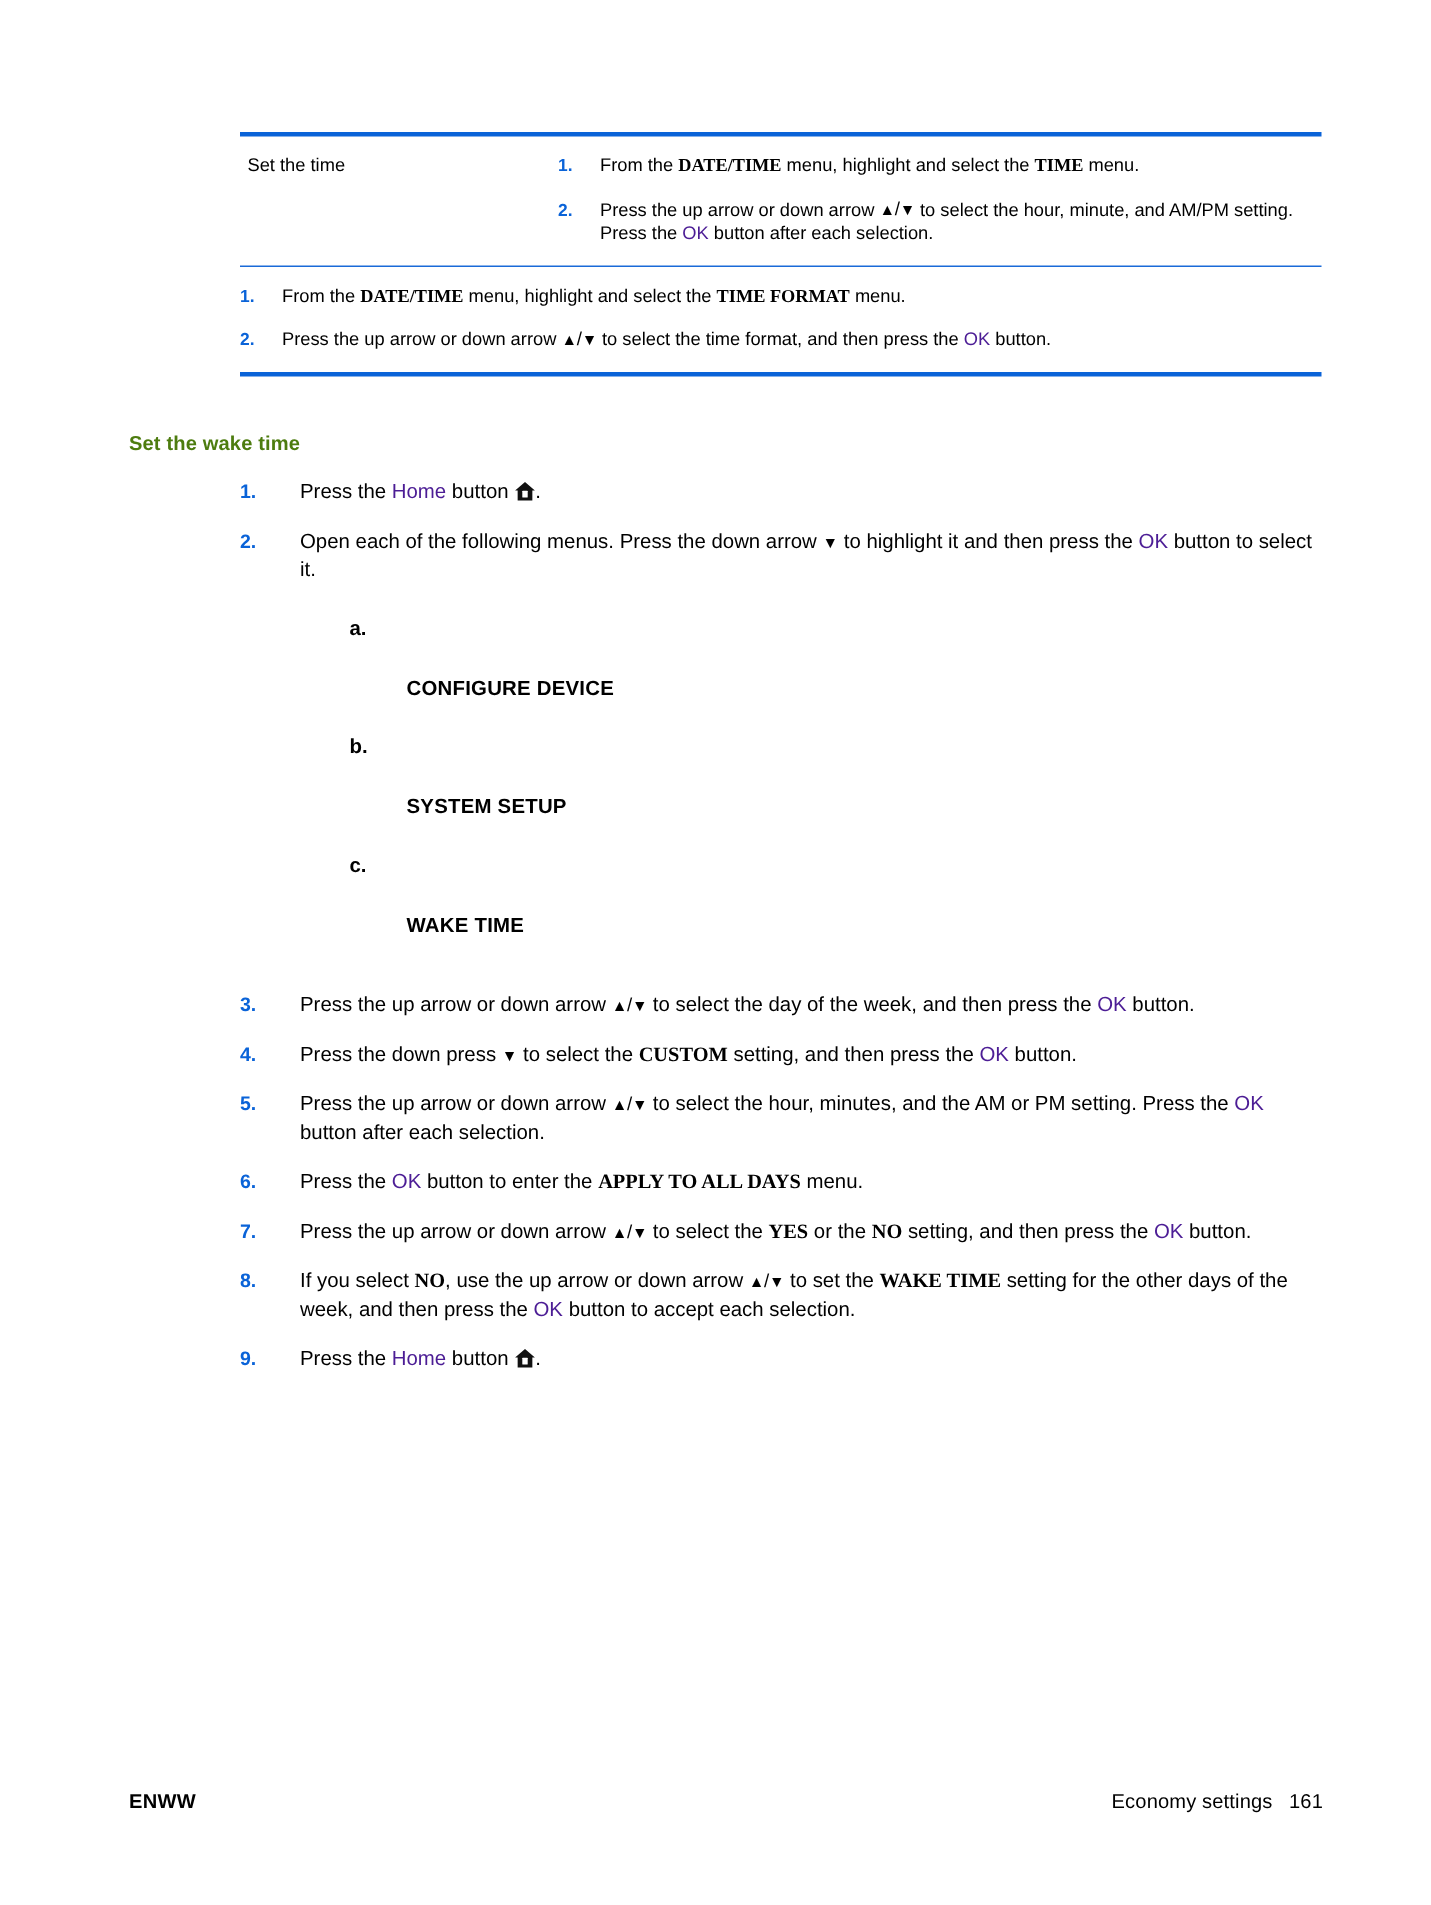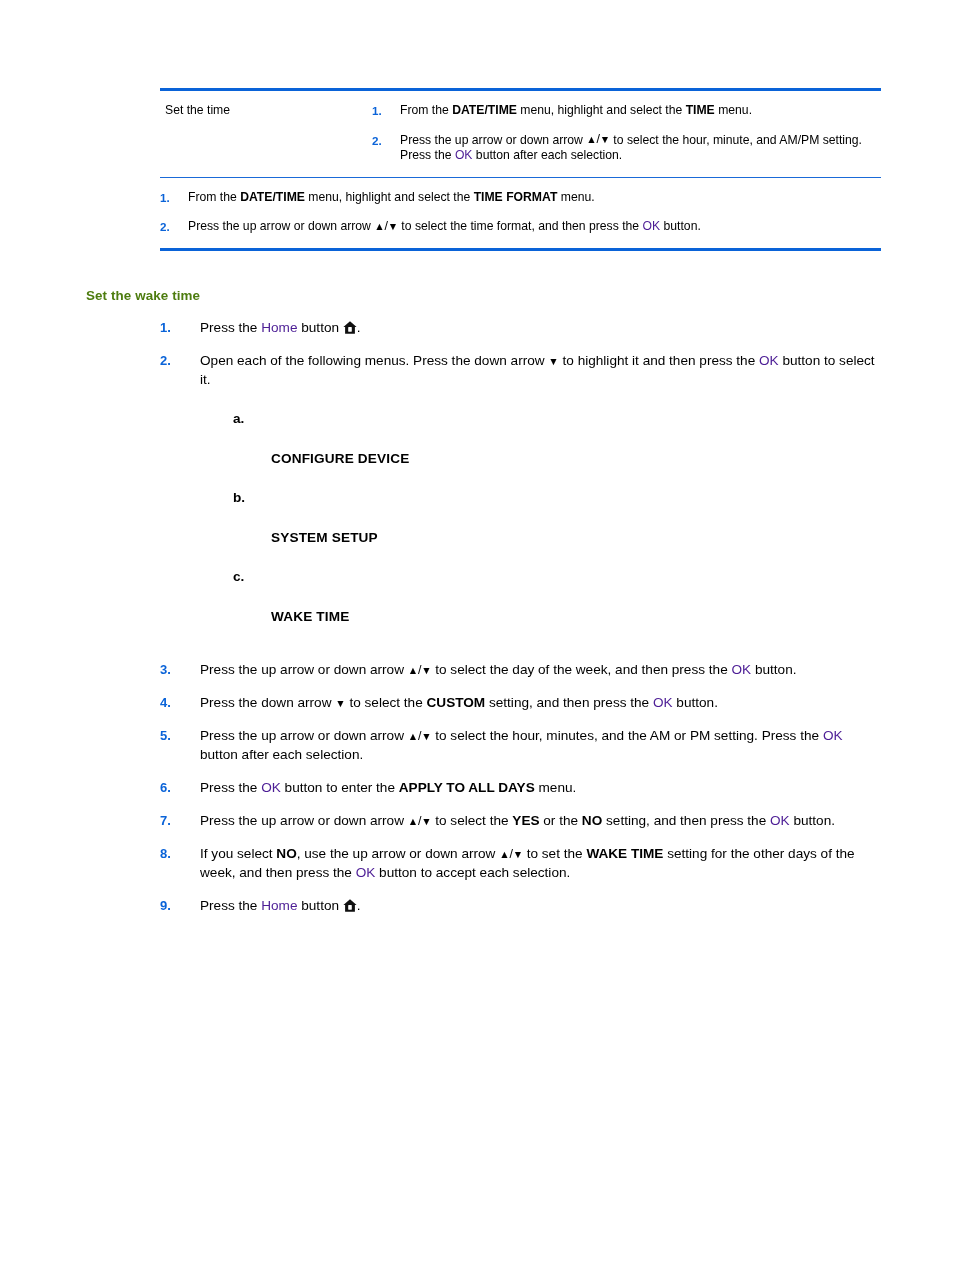--- a/index.html
+++ b/index.html
@@ -123,21 +123,21 @@
     width: 38px;
     font-weight: bold;
     color: #000;
   }
   .substep-text {
     font-weight: bold;
     letter-spacing: 0.15px;
     margin-top: 40px;
   }
 
-  .b { font-weight: bold; }
+  .b { font-weight: bold; font-family: Liberation Serif, serif; }
   .blue { color: #4c1d95; }
 
   
   .arrow-pair {
     display: inline-block;
     white-space: nowrap;
     font-size: 10.5px;
     line-height: 1;
     letter-spacing: -0.2px;
     position: relative;
@@ -249,21 +249,21 @@
       </div>
     </div>
 
     <div class="step">
       <div class="step-num">3.</div>
       <div class="step-body"><span>Press the up arrow or down arrow </span><span class="arrow-pair"><span>▲</span><span class="sep">/</span><span>▼</span></span><span> to select the day of the week, and then press the </span><span class="blue">OK</span><span> button.</span></div>
     </div>
 
     <div class="step">
       <div class="step-num">4.</div>
-      <div class="step-body"><span>Press the down arrow </span><span class="arrow-single">▼</span><span> to select the </span><span class="b">CUSTOM</span><span> setting, and then press the </span><span class="blue">OK</span><span> button.</span></div>
+      <div class="step-body"><span>Press the down press </span><span class="arrow-single">▼</span><span> to select the </span><span class="b">CUSTOM</span><span> setting, and then press the </span><span class="blue">OK</span><span> button.</span></div>
     </div>
 
     <div class="step">
       <div class="step-num">5.</div>
       <div class="step-body"><span>Press the up arrow or down arrow </span><span class="arrow-pair"><span>▲</span><span class="sep">/</span><span>▼</span></span><span> to select the hour, minutes, and the AM or PM setting. Press the </span><span class="blue">OK</span><span> button after each selection.</span></div>
     </div>
 
     <div class="step">
       <div class="step-num">6.</div>
       <div class="step-body"><span>Press the </span><span class="blue">OK</span><span> button to enter the </span><span class="b">APPLY TO ALL DAYS</span><span> menu.</span></div>
@@ -282,14 +282,18 @@
     <div class="step">
       <div class="step-num">9.</div>
       <div class="step-body"><span>Press the </span><span class="blue">Home</span><span> button </span><span class="home-icon"><svg width="14" height="13" viewBox="0 0 14 13" xmlns="http://www.w3.org/2000/svg">
               <path d="M7 0.3 L13.6 6.0 L11.9 6.0 L11.9 12.7 L2.1 12.7 L2.1 6.0 L0.4 6.0 Z" fill="#111111"></path>
               <rect x="5.2" y="6.1" width="3.6" height="4.6" rx="0.4" fill="#ffffff"></rect>
             </svg></span><span>.</span></div>
     </div>
 
   </div>
 
+  <div class="footer">
+    <div class="footer-left">ENWW</div>
+    <div class="footer-right"><span>Economy settings</span><span class="footer-page">161</span></div>
+  </div>
 
 </div>
 
 </body></html>

